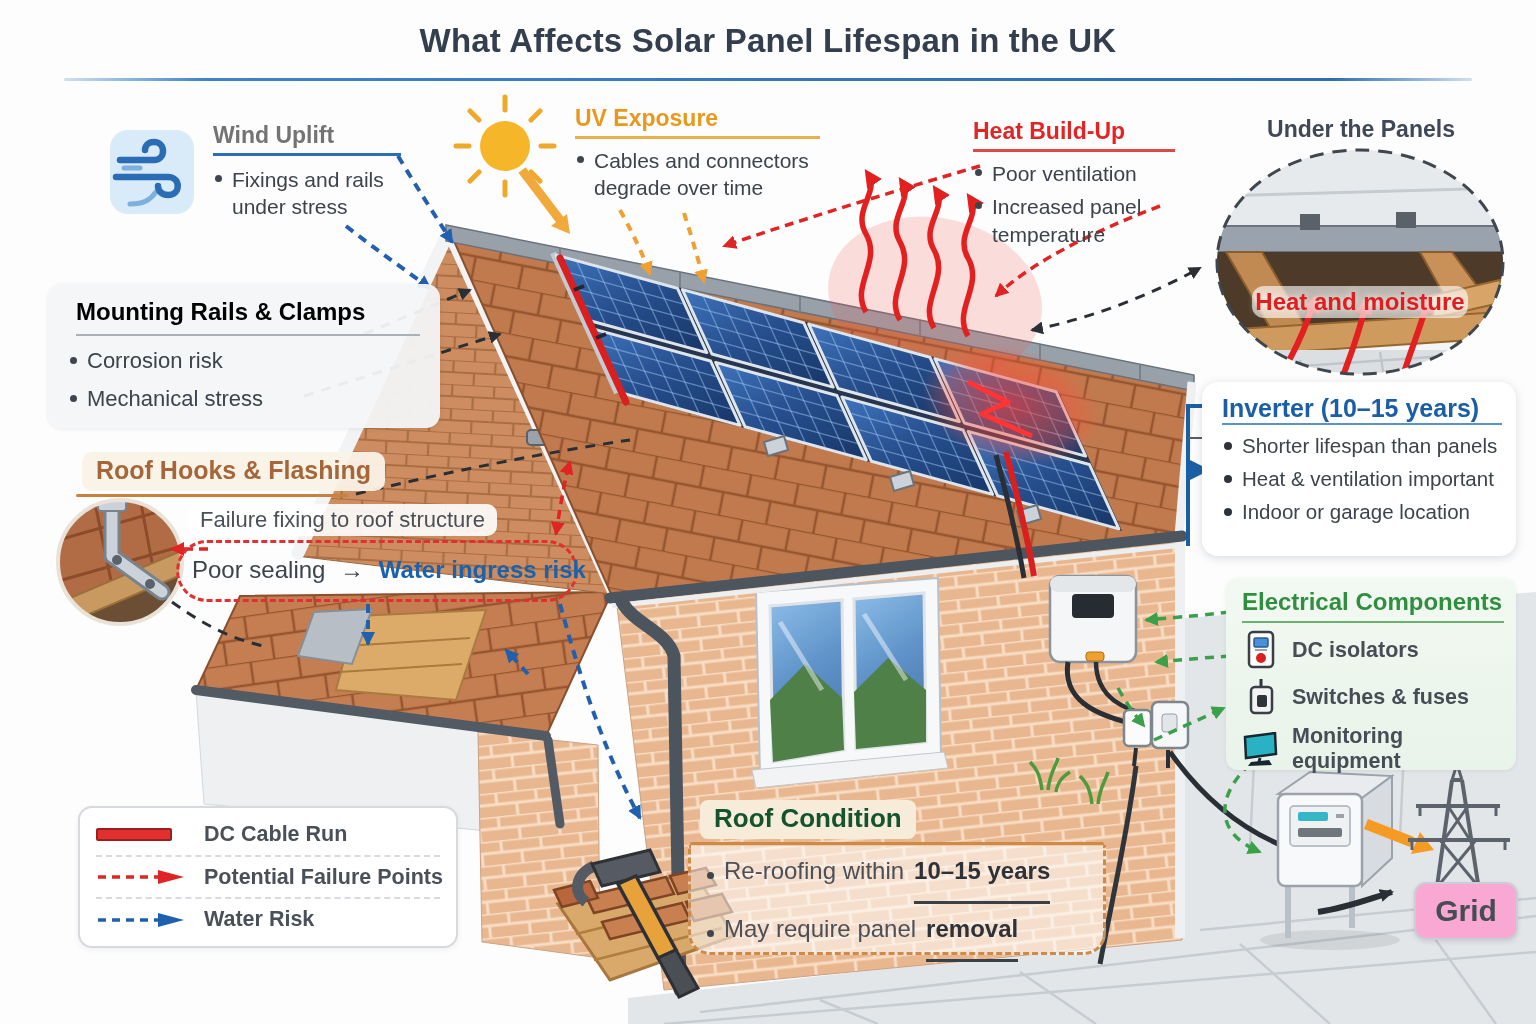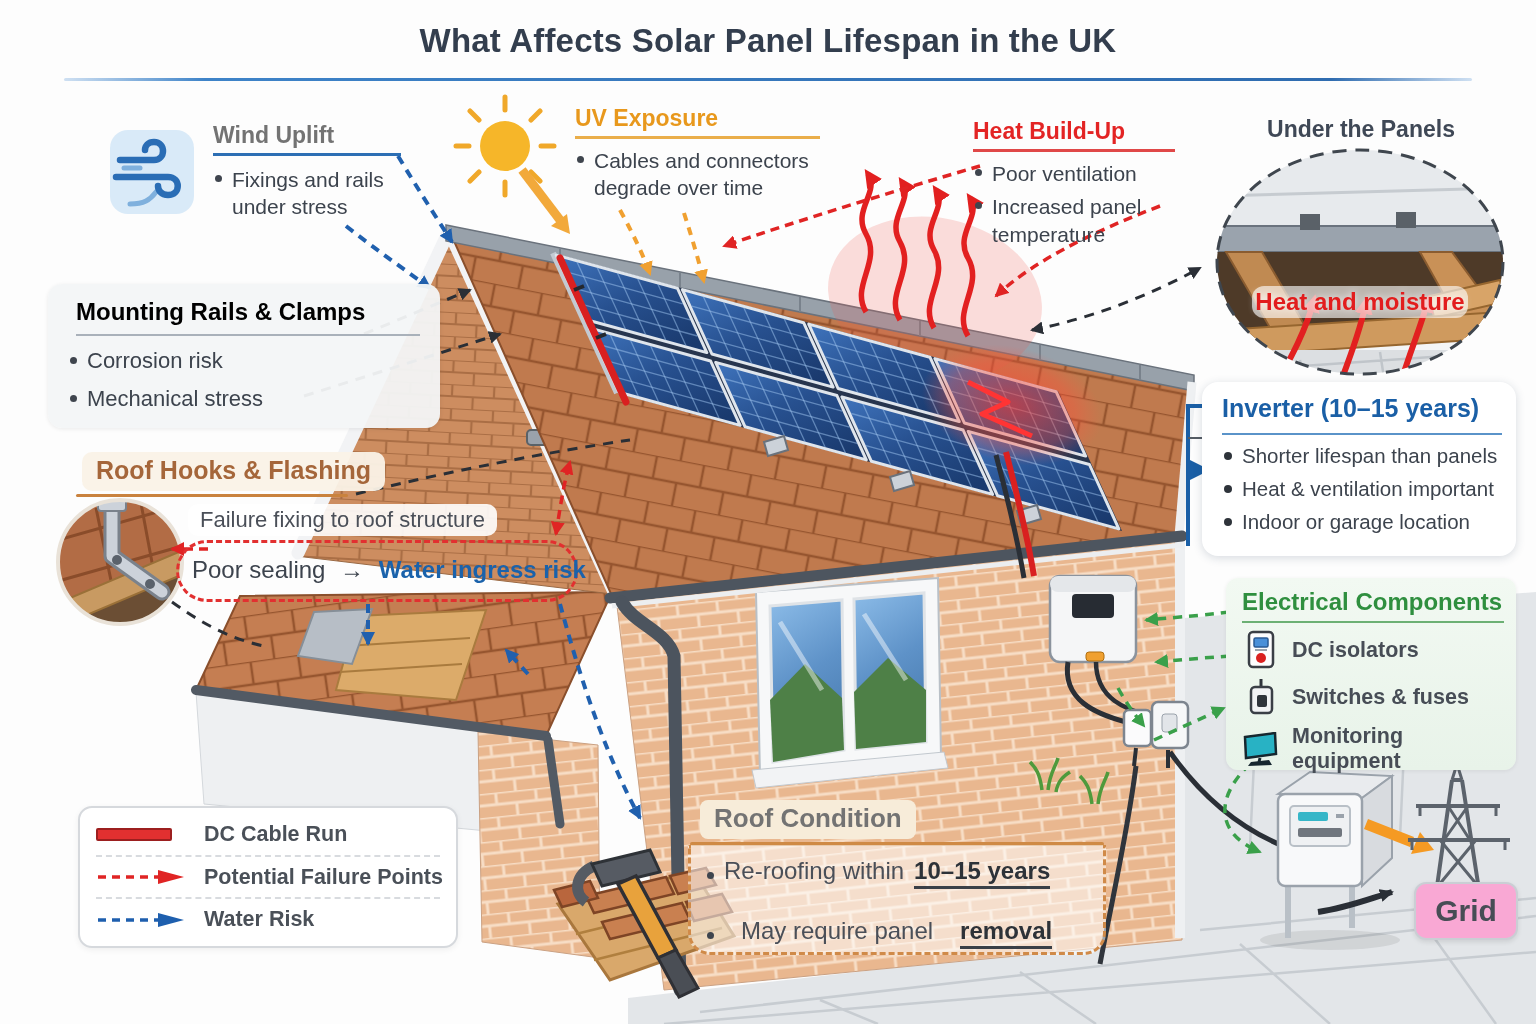--- a/index.html
+++ b/index.html
@@ -41,39 +41,39 @@
   .rh-rule{left:76px;top:494px;width:272px;height:3px;background:#c9823e;border-radius:2px;}
   .rh-line1{left:188px;top:504px;font-size:22px;color:#4a4f58;background:rgba(255,255,255,.9);
     border-radius:10px;padding:3px 12px;}
   .rh-line2{left:192px;top:556px;font-size:24px;color:#3c434d;white-space:nowrap;}
   .rh-line2 .risk{color:#1a62ab;font-weight:700;}
   .rh-line2 .arr{margin:0 8px;color:#3c434d;}
   .rh-oval{left:176px;top:540px;width:396px;height:56px;border:3px dashed #e23030;border-radius:32px;}
 
   .inv-box{left:1202px;top:382px;width:314px;height:174px;background:#fff;border-radius:16px;
     box-shadow:0 2px 10px rgba(40,60,90,.18);padding:12px 14px 0 20px;box-sizing:border-box;}
-  .inv-box .co-h{color:#1a5fa6;font-size:25px;border-bottom:2px solid #5a93c9;padding-bottom:10px;}
+  .inv-box .co-h{color:#1a5fa6;font-size:25px;border-bottom:2px solid #5a93c9;padding-bottom:0;}
   .inv-box .b-row{margin-top:9px;font-size:20.5px;color:#3c434d;white-space:nowrap;}
   .inv-box .dot{width:8px;height:8px;background:#2e333a;margin-top:8px;}
 
   .elec-box{left:1226px;top:578px;width:290px;height:192px;background:linear-gradient(180deg,#f2f9f2,#e8f3e9);
     border-radius:12px;padding:10px 12px 0 16px;box-sizing:border-box;box-shadow:0 1px 4px rgba(0,0,0,.07);}
   .elec-box .co-h{color:#2f8f3f;font-size:24px;border-bottom:2px solid #6cb074;padding-bottom:5px;}
   .elec-row{display:flex;align-items:center;gap:12px;margin-top:7px;font-size:21.5px;font-weight:700;color:#474d56;}
   .elec-row .ic{flex:none;display:flex;align-items:center;justify-content:center;width:38px;}
 
-  .rc-head{left:700px;top:800px;font-size:26px;font-weight:700;color:#737373;background:#f7ecd9;
+  .rc-head{left:700px;top:800px;font-size:26px;font-weight:700;color:#14532d;background:#f7ecd9;
     padding:3px 14px 5px;border-radius:8px;}
   .rc-rule{left:690px;top:842px;width:414px;height:3.5px;background:#cf8a45;border-radius:2px;}
   .rc-box{left:688px;top:845px;width:418px;height:110px;border:3px dashed #d08a48;border-top:none;
     border-radius:0 0 22px 22px;background:rgba(255,255,255,.55);padding:12px 14px;box-sizing:border-box;}
   .rc-box .b-row{font-size:24px;color:#4a4f58;align-items:baseline;}
-  .rc-box .b-row+.b-row{margin-top:28px;gap:17px;}
+  .rc-box .b-row+.b-row{margin-top:11px;}
   .rc-box .dot{margin-top:10px;}
-  .bu{font-weight:800;color:#2d3238;border-bottom:3px solid #3a4047;padding-bottom:1px;margin-left:10px;}
+  .bu{font-weight:800;color:#2d3238;border-bottom:3px solid #3a4047;padding-bottom:16px;margin-left:10px;}
 
   .legend{left:78px;top:806px;width:380px;height:142px;background:#fff;border:2px solid #d6d9dd;border-radius:14px;
     box-shadow:0 2px 6px rgba(0,0,0,.06);display:flex;flex-direction:column;padding:6px 16px;box-sizing:border-box;}
   .lg-row{flex:1;display:flex;align-items:center;gap:16px;}
   .lg-row+.lg-row{border-top:2px dashed #d8dbdf;}
   .lg-label{font-size:21.5px;font-weight:700;color:#4a5058;white-space:nowrap;}
   .lg-sw{width:92px;flex:none;display:flex;align-items:center;}
   .sw-line{width:72px;height:9px;background:#e23030;border:2px solid #9c1f1f;border-radius:2px;}
 
   .grid-badge{left:1414px;top:882px;width:100px;height:54px;background:#f9a8d4;border:2.5px solid #caced4;

